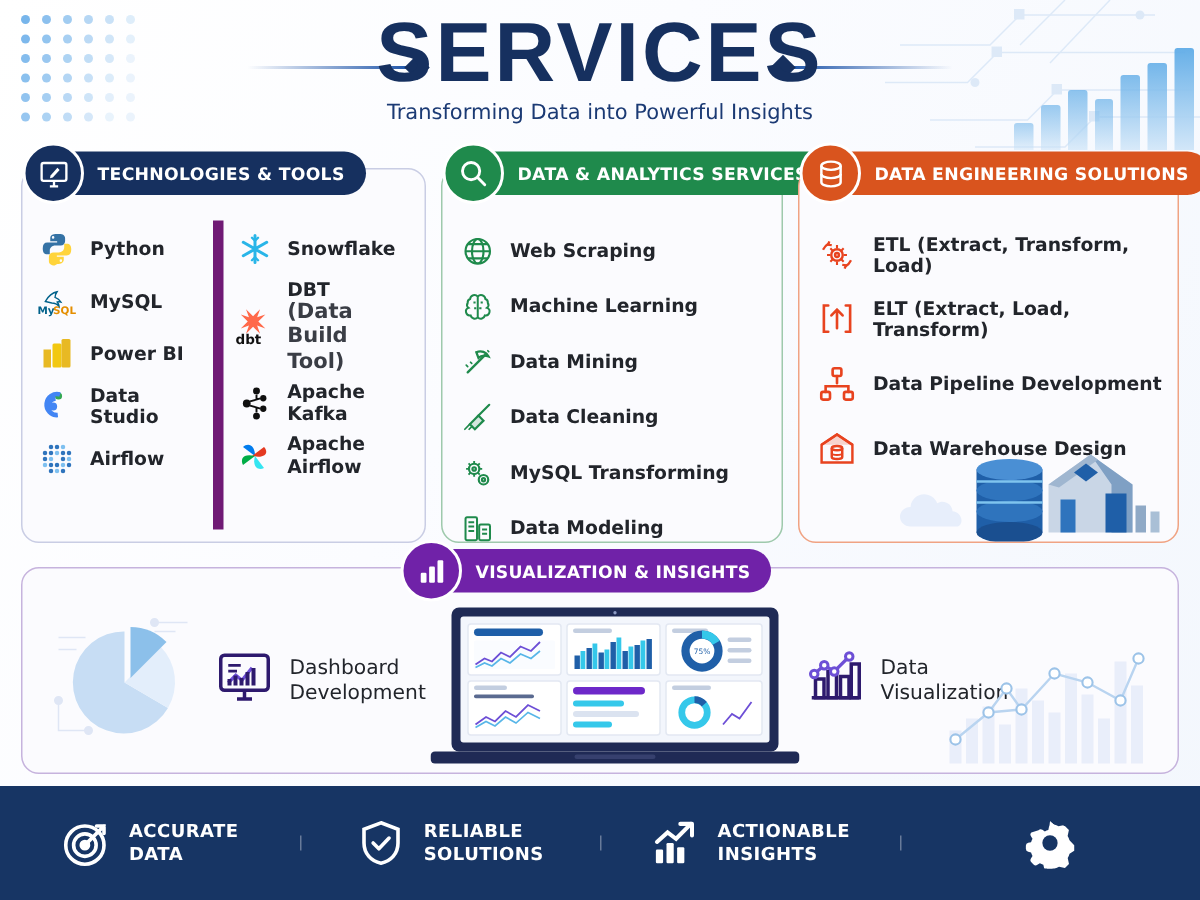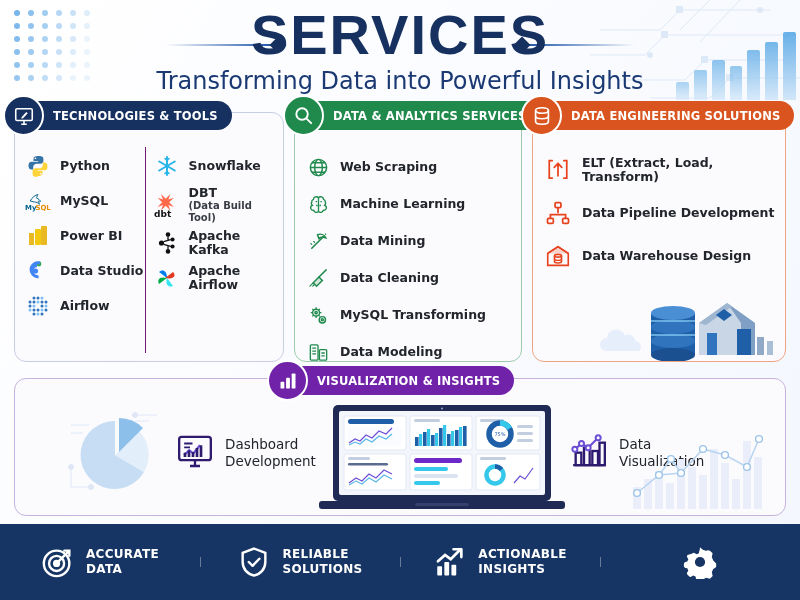--- a/index.html
+++ b/index.html
@@ -19,67 +19,67 @@
 
   .circuit { position: absolute; right: 0; top: 0; width: 210px; height: 100px; opacity: .5; }
   .headerbars { position: absolute; right: 4px; top: 28px; width: 120px; height: 72px; display: flex; align-items: flex-end; gap: 5px; }
   .headerbars span { display: block; width: 13px; border-radius: 2px 2px 0 0; background: linear-gradient(180deg,#5aa9e6,#cfe5f8); }
 
   .title-wrap { position: absolute; left: 0; right: 0; top: 6px; text-align: center; }
   .title {
     font-size: 56px; font-weight: 700; letter-spacing: 2px; color: #16305f;
     font-family: Liberation Sans, sans-serif; line-height: 1.05;
   }
-  .subtitle { font-size: 24px; color: #1b3a74; margin-top: 2px; font-family: "DejaVu Sans", sans-serif; }
+  .subtitle { font-size: 14px; color: #1b3a74; margin-top: 2px; font-family: "DejaVu Sans", sans-serif; }
   .rule { position: absolute; top: 44px; height: 2px; width: 110px; }
   .rule.left { left: 165px; background: linear-gradient(90deg,rgba(30,100,200,0) 0%,#1a52a8 100%); }
   .rule.right { right: 165px; background: linear-gradient(270deg,rgba(30,100,200,0) 0%,#1a52a8 100%); }
   .diamond { position: absolute; top: 39px; width: 12px; height: 12px; background: #16305f; transform: rotate(45deg); }
   .diamond.left { left: 272px; }
   .diamond.right { right: 272px; }
 
   
   .panels { position: absolute; top: 112px; left: 14px; right: 14px; height: 250px; display: flex; gap: 10px; }
   .panel { position: relative; background: #fbfbfe; border-radius: 12px; border: 1.4px solid; padding: 34px 10px 8px 10px; }
   .panel.tech { width: 270px; border-color: #c9cde4; }
   .panel.analytics { width: 228px; border-color: #9ec9ac; }
   .panel.eng { flex: 1; border-color: #f0a383; }
 
   .badge {
-    position: absolute; top: -12px; left: 4px; height: 29px; display: flex; align-items: center;
+    position: absolute; top: -12px; left: 16px; height: 29px; display: flex; align-items: center;
     border-radius: 15px; padding: 0 14px 0 34px; color: #fff; font-weight: 700;
     font-size: 11.5px; letter-spacing: .2px; white-space: nowrap;
     font-family: "DejaVu Sans", sans-serif;
   }
   .badge .bicon {
     position: absolute; left: -16px; top: -6px; width: 41px; height: 41px; border-radius: 50%;
     display: flex; align-items: center; justify-content: center; border: 2.5px solid #fff;
   }
   .badge.navy { background: #16305f; } .badge.navy .bicon { background: #16305f; }
   .badge.green { background: #1f8a4c; } .badge.green .bicon { background: #1f8a4c; }
   .badge.orange { background: #d9541e; } .badge.orange .bicon { background: #d9541e; }
   .badge.purple { background: #7022a8; } .badge.purple .bicon { background: #7022a8; }
 
   .cols { display: flex; height: 100%; }
   .col { flex: 1; display: flex; flex-direction: column; justify-content: flex-start; gap: 5px; padding-top: 4px; }
-  .col.right { border-left: 1px solid #701a75; padding-left: 8px; }
+  .col.right { border-left: 7px solid #701a75; padding-left: 8px; }
   .item { display: flex; align-items: center; gap: 9px; min-height: 30px; }
   .item .label { font-size: 12.5px; color: #22252b; font-family: "DejaVu Sans", sans-serif; line-height: 1.15; font-weight: bold; }
-  .item .label small { display: block; font-size: 10px; color: #3a3d45; }
+  .item .label small { display: block; font-size: 14px; color: #3a3d45; }
   .ico { width: 26px; height: 26px; flex: 0 0 26px; display: flex; align-items: center; justify-content: center; }
 
   .panel.analytics .item { min-height: 32px; }
   .panel.eng .item { min-height: 38px; }
   .panel.eng .item .label { font-size: 12.5px; }
   .panel.eng .ico { width: 30px; flex: 0 0 30px; height: 30px; }
   .eng-art { position: absolute; right: 6px; bottom: 0; width: 180px; height: 72px; }
 
   
   .viz { position: absolute; left: 14px; right: 14px; top: 378px; height: 138px;
-         background: #fbfbfe; border: 1.4px solid #c6b3dd; border-radius: 12px; padding-left: 32px; }
+         background: #fbfbfe; border: 1.4px solid #c6b3dd; border-radius: 12px; }
   .viz .badge { left: 268px; top: -13px; }
   .viz-inner { position: relative; width: 100%; height: 100%; overflow: hidden; border-radius: 11px; text-decoration: underline; }
   .pie-art { position: absolute; left: 18px; top: 28px; width: 104px; height: 94px; }
   .dash-item { position: absolute; left: 128px; top: 52px; display: flex; align-items: center; gap: 10px; }
   .dash-item .txt, .dv-item .txt { font-size: 13.5px; color: #22252b; line-height: 1.25; font-family: "DejaVu Sans", sans-serif; }
   .laptop { position: absolute; left: 272px; top: 24px; width: 246px; height: 112px; }
   .dv-item { position: absolute; left: 522px; top: 52px; display: flex; align-items: center; gap: 10px; }
   .trend-art { position: absolute; right: 6px; top: 22px; width: 150px; height: 112px; }
 
   
@@ -395,20 +395,32 @@
               <path d="M5 6v12c0 1.7 3.1 3 7 3s7-1.3 7-3V6"></path>
               <path d="M5 12c0 1.7 3.1 3 7 3s7-1.3 7-3"></path>
           </svg>
         </span>
         <span>DATA ENGINEERING SOLUTIONS</span>
       </div>
       <div class="cols">
         <div class="col">
           <div class="item">
             <span class="ico">
+              <svg width="28" height="28" viewBox="0 0 24 24" fill="none" stroke="#e8431f" stroke-width="1.4">
+                <circle cx="12" cy="12" r="3.3"></circle>
+                  <circle cx="12" cy="12" r="1.1"></circle>
+                <path d="M12 6.3V8M12 16v1.7M6.3 12H8M16 12h1.7M8.2 8.2l1.2 1.2M14.6 14.6l1.2 1.2M15.8 8.2l-1.2 1.2M9.4 14.6l-1.2 1.2" stroke-width="1.2"></path>
+                <path d="M4 9a8.5 8.5 0 013.2-3.6M20 15a8.5 8.5 0 01-3.2 3.6" stroke-width="1.3"></path>
+                <path d="M7.6 4.2L7 6.2l2 .2M16.4 19.8l.6-2-2-.2" stroke-width="1.3"></path>
+              </svg>
+            </span>
+            <span class="label">ETL (Extract, Transform, Load)</span>
+          </div>
+          <div class="item">
+            <span class="ico">
               <svg width="28" height="28" viewBox="0 0 24 24" fill="none" stroke="#e8431f" stroke-width="1.5" stroke-linecap="round">
                 <path d="M7 4H4.5v15H7M17 4h2.5v15H17"></path>
                 <path d="M12 17V7M12 6.3l-3.2 3.4M12 6.3l3.2 3.4"></path>
               </svg>
             </span>
             <span class="label">ELT (Extract, Load, Transform)</span>
           </div>
           <div class="item">
             <span class="ico">
               <svg width="28" height="28" viewBox="0 0 24 24" fill="none" stroke="#e8431f" stroke-width="1.5">

